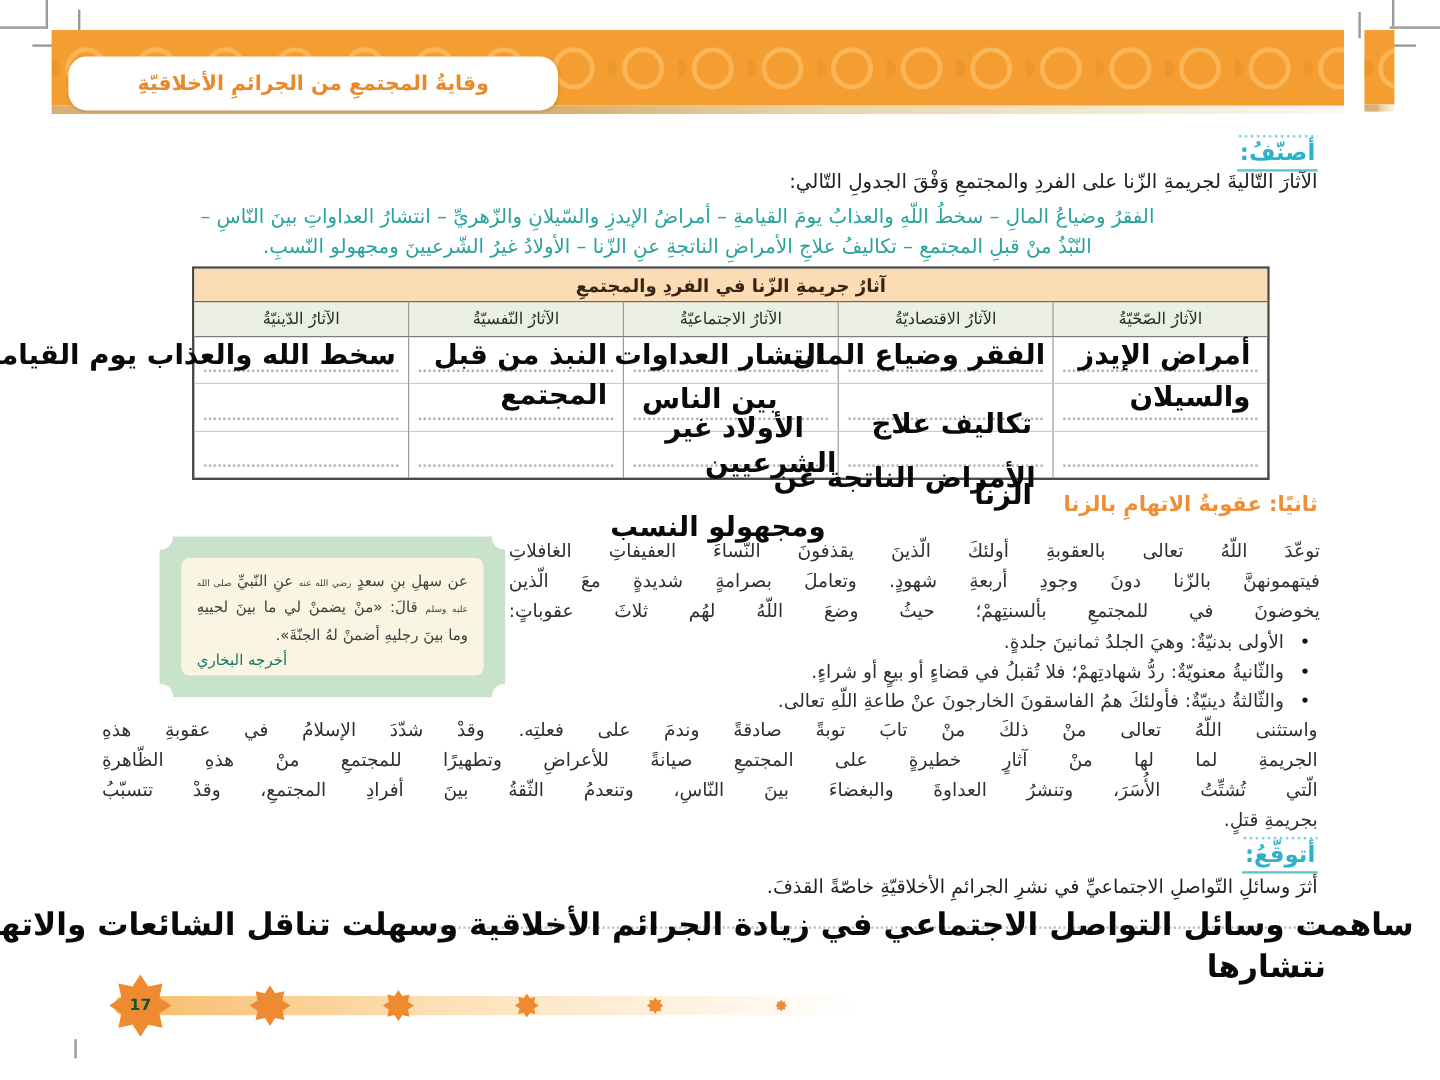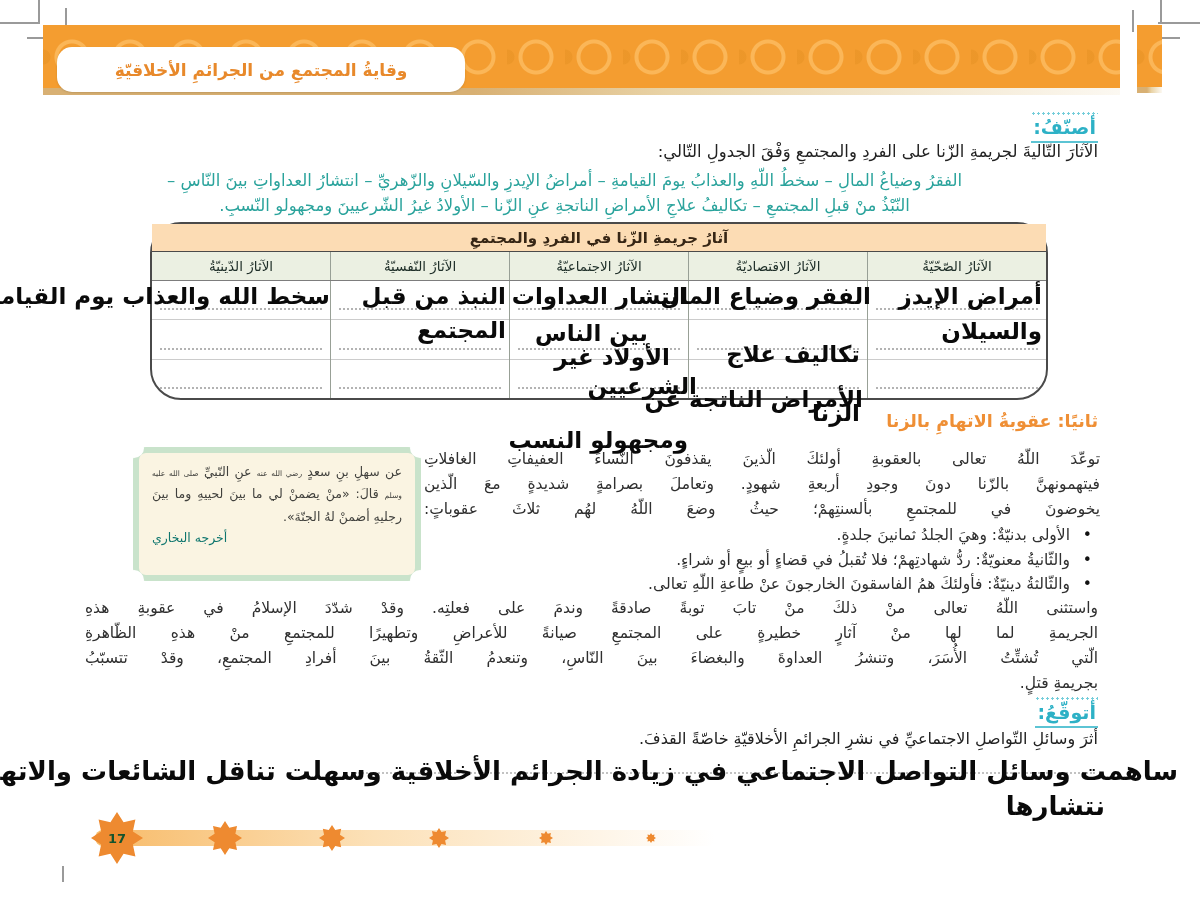--- a/index.html
+++ b/index.html
@@ -33,21 +33,21 @@
   .t-body{display:flex;height:117px;}
   .bcol{flex:1;display:flex;flex-direction:column;}
   .bcol:not(:first-child){border-inline-start:1px solid #98a096;}
   .brow{position:relative;height:39px;border-bottom:1px solid #cccccc;}
   .brow:last-child{border-bottom:none;}
   .brow::after{content:"";position:absolute;left:8px;right:8px;bottom:9px;border-bottom:2px dotted #b3b3b3;}
   
   .ans{position:absolute;font-weight:bold;font-size:23px;color:#0a0a0a;white-space:nowrap;letter-spacing:0;}
   .orange-head{position:absolute;color:#ef8f35;font-weight:bold;font-size:17.5px;white-space:nowrap;}
   
-  .hadith{position:absolute;background:#c9e3cb;border-radius:13px;padding:6px;}
+  .hadith{position:absolute;background:#c9e3cb;border-radius:13px;padding:18px;}
   .hadith .inner{background:#faf4e2;border-radius:7px;height:100%;box-sizing:border-box;padding:8px 13px 4px;}
   .hadith .notch{position:absolute;width:20px;height:20px;background:#fff;border-radius:50%;}
   .hadith-text{margin:0;font-size:12.5px;line-height:1.78;color:#41413d;text-align:justify;}
   .tiny{font-size:7.5px;color:#41413d;}
   .hadith-source{margin:2px 0 0;font-size:12.5px;color:#0f766e;text-align:left;}
   
   .pline{font-size:15.5px;line-height:25px;color:#2f2f2f;text-align:justify;text-align-last:justify;}
   .pline.last{text-align-last:right;}
   .bullets .bl{position:relative;font-size:15.5px;line-height:24.5px;padding-right:30px;color:#2f2f2f;}
   .bullets .bl::before{content:"•";position:absolute;right:8px;top:0;color:#111;}
@@ -84,21 +84,21 @@
     <span class="t">وقايةُ المجتمعِ من الجرائمِ الأخلاقيّةِ</span>
   </div>
 
   <div class="teal-head" style="right:102px;top:112px;">أصنّفُ:</div>
   <div class="blackline" style="right:102px;top:142px;">الآثارَ التّاليةَ لجريمةِ الزّنا على الفردِ والمجتمعِ وَفْقَ الجدولِ التّالي:</div>
   <div class="teal-items" style="left:42px;top:168px;width:1045px;">
     <div>الفقرُ وضياعُ المالِ – سخطُ اللّهِ والعذابُ يومَ القيامةِ – أمراضُ الإيدزِ والسّيلانِ والزّهريِّ – انتشارُ العداواتِ بينَ النّاسِ –</div>
     <div>النّبْذُ منْ قبلِ المجتمعِ – تكاليفُ علاجِ الأمراضِ الناتجةِ عنِ الزّنا – الأولادُ غيرُ الشّرعيينَ ومجهولو النّسبِ.</div>
   </div>
 
-  <div class="etable" style="left:150px;top:222px;width:894px;border-radius:31px;">
+  <div class="etable" style="left:160px;top:222px;width:894px;">
     <div class="t-title">آثارُ جريمةِ الزّنا في الفردِ والمجتمعِ</div>
     <div class="t-heads">
       <div class="hc">الآثارُ الصّحّيّةُ</div>
       <div class="hc">الآثارُ الاقتصاديّةُ</div>
       <div class="hc">الآثارُ الاجتماعيّةُ</div>
       <div class="hc">الآثارُ النّفسيّةُ</div>
       <div class="hc">الآثارُ الدّينيّةُ</div>
     </div>
     <div class="t-body">
       <div class="bcol">

